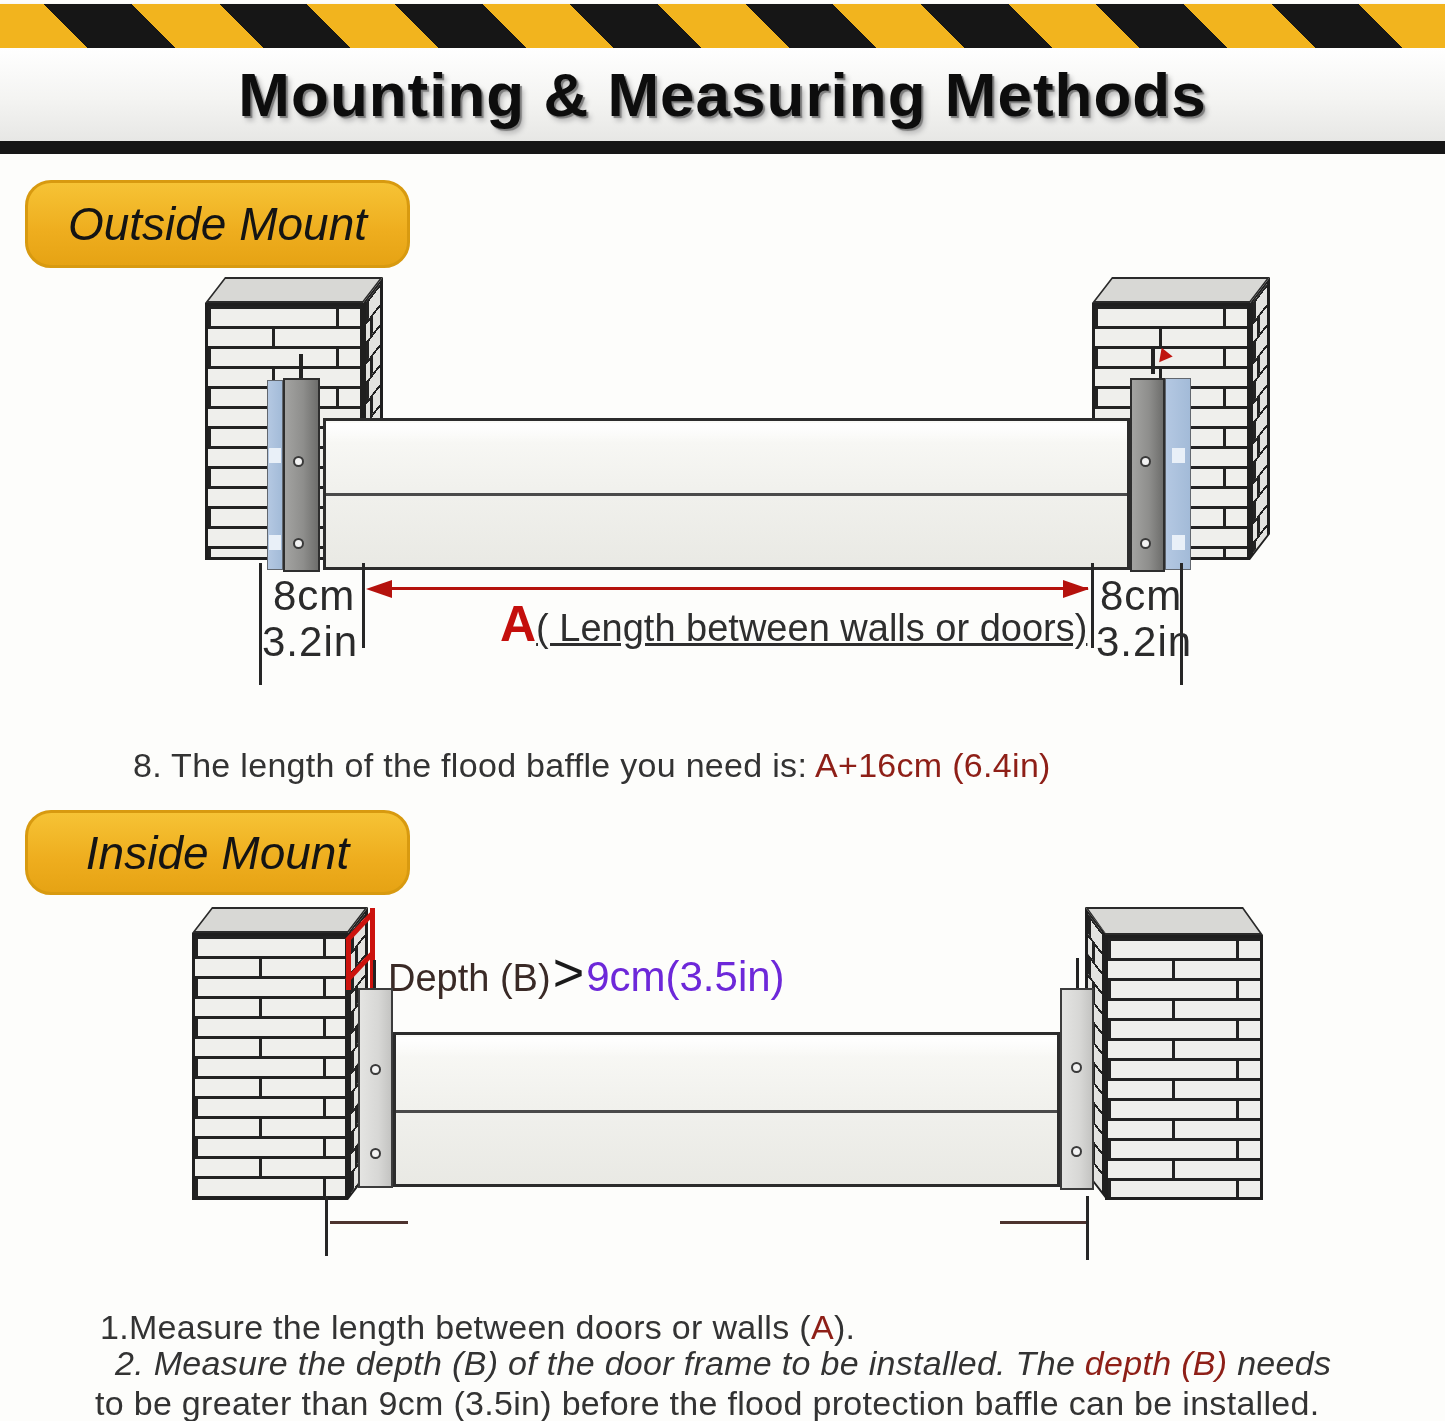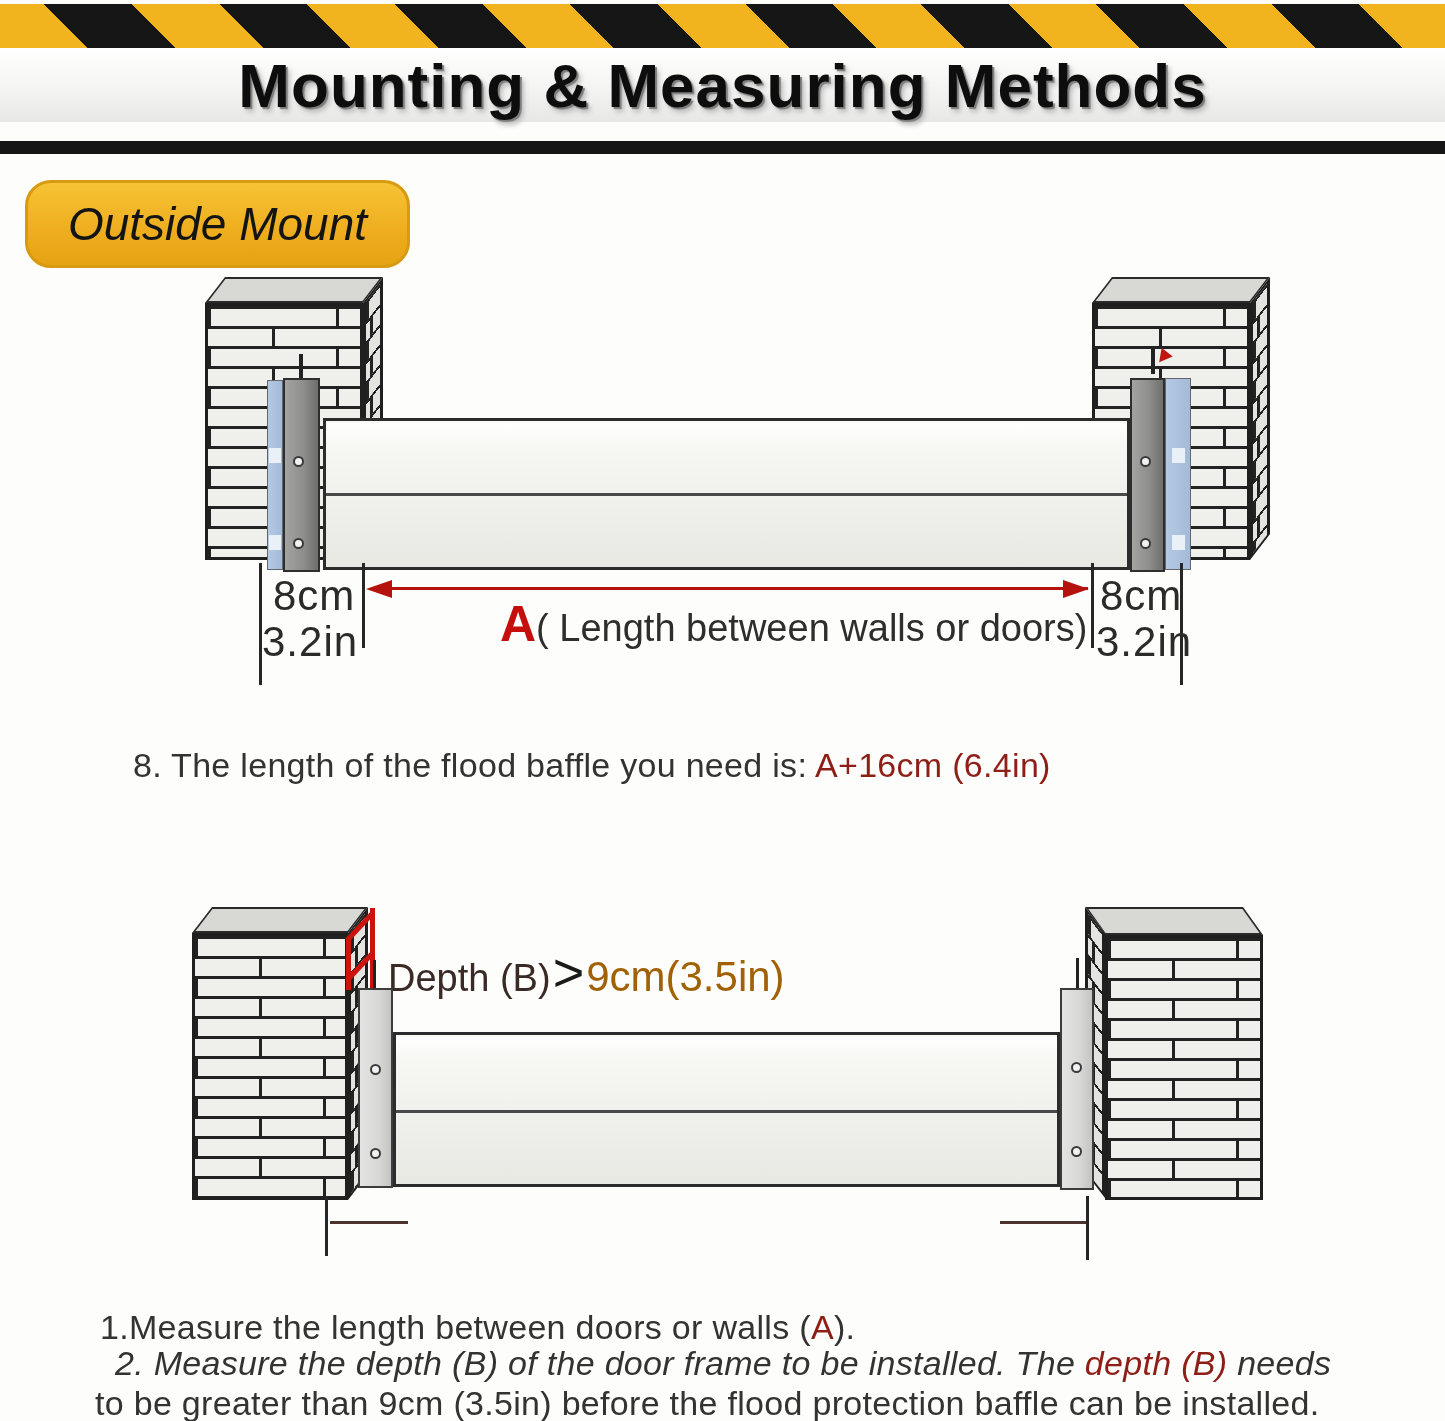--- a/index.html
+++ b/index.html
@@ -4,21 +4,21 @@
 <style>
   html,body{margin:0;padding:0;background:#ffffff;}
   #page{position:relative;width:1445px;height:1421px;background:#fdfdfb;overflow:hidden;
         font-family:"Liberation Sans",sans-serif;}
   .abs{position:absolute;}
 
   
   .tape{left:0;top:4px;width:1445px;height:44px;
         background:repeating-linear-gradient(45deg,#f2b41e 0 62px,#161616 62px 124px);
         box-shadow:0 2px 3px rgba(0,0,0,.35);}
-  .titleband{left:0;top:48px;width:1445px;height:74px;
+  .titleband{left:0;top:48px;width:1445px;height:93px;
         background:linear-gradient(180deg,#ffffff 0%,#f4f4f2 55%,#e7e7e5 100%);
         display:flex;align-items:center;justify-content:center;}
   .pagetitle{font-size:62px;font-weight:bold;letter-spacing:1px;color:#0d0d0d;
         text-shadow:2px 2px 1px #7d7d7d,4px 5px 5px #bdbdbd;}
   .blackbar{left:0;top:141px;width:1445px;height:13px;background:#161616;}
 
   
   .pill{background:linear-gradient(180deg,#f6c335 0%,#eead1e 60%,#e6a314 100%);
         border:3px solid #d89a10;border-radius:26px;box-sizing:border-box;
         display:flex;align-items:center;justify-content:center;
@@ -52,23 +52,23 @@
 
   
   .mline{background:#262626;}
   .mline.warm{background:#4d332e;}
   .redline{background:#b5120d;}
   .ah{width:0;height:0;border-style:solid;}
   .ah.left{border-width:9px 26px 9px 0;border-color:transparent #b5120d transparent transparent;}
   .ah.right{border-width:9px 0 9px 26px;border-color:transparent transparent transparent #b5120d;}
   .dim{font-size:42px;color:#2b2b2b;letter-spacing:1px;}
   .amark{font-size:50px;font-weight:bold;color:#c40f0c;}
-  .caption{font-size:38px;color:#2e2e2e;}
+  .caption{font-size:38px;color:#2e2e2e;text-decoration:underline;}
   .lenlabel{font-size:42px;color:#2d2d2d;text-align:center;}
-  .lenlabel .em, .depth .em{color:#a16207;margin-top:37px;}
+  .lenlabel .em, .depth .em{color:#6d28d9;margin-top:37px;}
   .depth{font-size:38px;color:#3a2a26;display:flex;align-items:baseline;}
   .depth .gt{font-size:54px;color:#1a1a1a;font-weight:400;margin:0 2px;}
   .depth .em{font-size:42px;}
 
   
   .step{font-size:34px;color:#333333;letter-spacing:.3px;white-space:nowrap;}
   .step .em{color:#8e1f17;}
 </style>
 </head>
 <body>
@@ -128,20 +128,21 @@
 
   <div class="abs" style="left:500px;top:595px;display:flex;align-items:baseline;">
     <span class="amark">A</span>
       <span class="caption">( Length between walls or doors)</span>
   </div>
 
   <div class="abs step" style="left:133px;top:746px;">
     <span>8. The length of the flood baffle you need is: </span><span class="em">A+16cm (6.4in)</span><span></span>
   </div>
 
+  <div class="abs pill" style="left:25px;top:810px;width:385px;height:85px;">Inside Mount</div>
 
   <div class="abs topface" style="left:192px;top:907px;width:156px;height:26px;transform-origin:bottom left;transform:skewX(-37.6deg);"></div>
   <div class="abs brick side" style="left:348px;top:933px;width:20px;height:267px;transform-origin:top left;transform:skewY(-52.4deg);"></div>
   <div class="abs brick" style="left:192px;top:933px;width:156px;height:267px;"></div>
 
   <div class="abs topface" style="left:1105px;top:907px;width:158px;height:28px;transform-origin:bottom left;transform:skewX(35.5deg);"></div>
   <div class="abs brick side" style="left:1085px;top:907px;width:20px;height:265px;transform-origin:top left;transform:skewY(52.4deg);"></div>
   <div class="abs brick" style="left:1105px;top:935px;width:158px;height:265px;"></div>
 
   <div class="abs plank" style="left:393px;top:1032px;width:667px;height:155px;">

